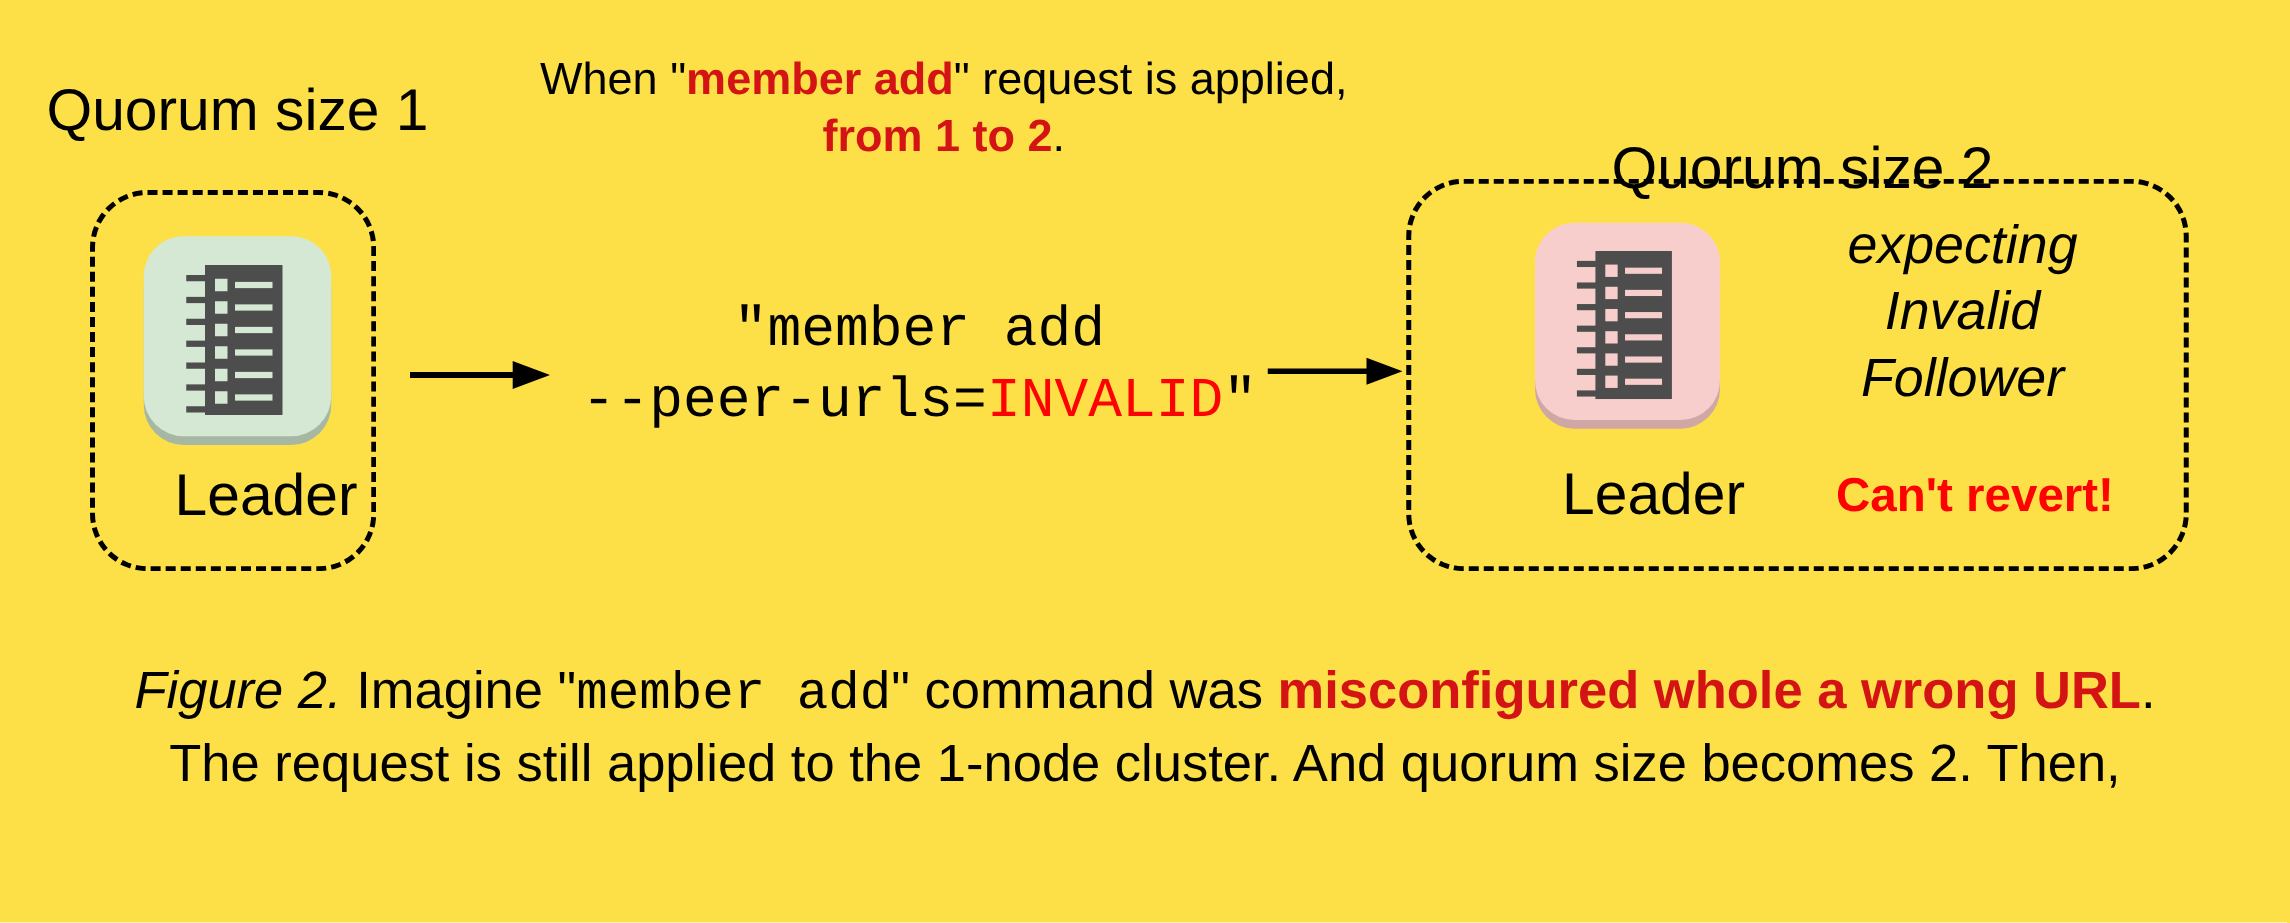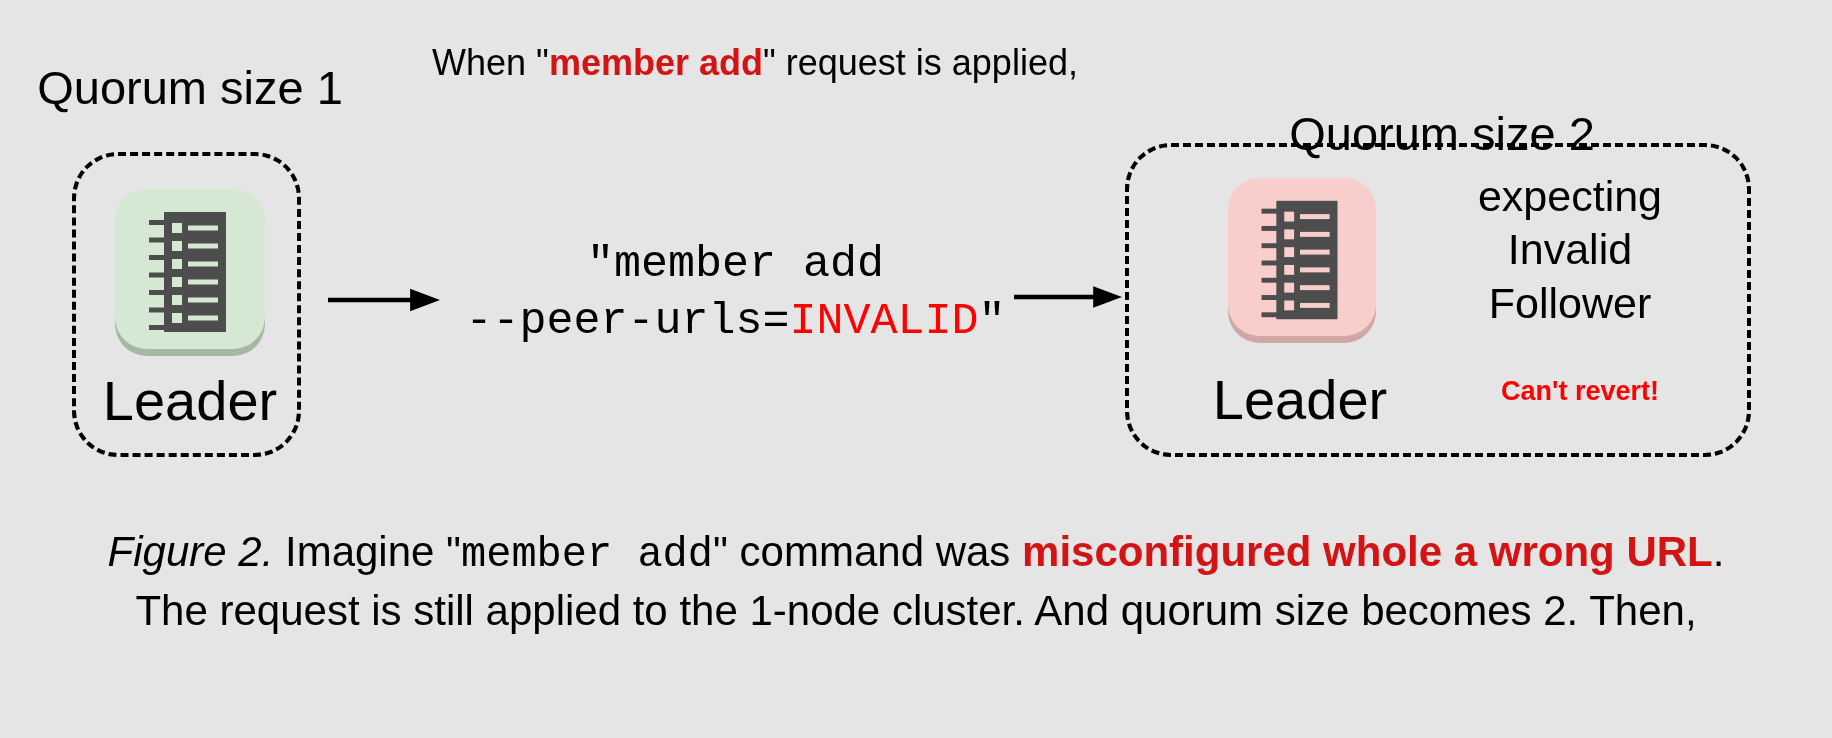--- a/index.html
+++ b/index.html
@@ -1,20 +1,20 @@
 <!DOCTYPE html>
 <html><head>
 <meta charset="utf-8">
 <style>
   html, body { margin: 0; padding: 0; background: #ffffff; }
   .canvas {
     position: relative;
     width: 1832px;
     height: 738px;
-    background: #e5e5e5;
+    background: #fde047;
     font-family: "Liberation Sans", sans-serif;
     color: #000000;
     overflow: hidden;
   }
   .abs { position: absolute; }
 
   .cluster-title {
     font-size: 47px;
     text-align: center;
     white-space: nowrap;
@@ -29,22 +29,22 @@
   .left-box  { left: 72px;   top: 152px; width: 221px; height: 297px; }
   .right-box { left: 1125px; top: 143px; width: 618px; height: 306px; }
 
   .node-icon { display: block; }
   .node-icon.green { --fill: #d5e8d4; --shadow: #a6b8a4; }
   .node-icon.pink  { --fill: #f8cecc; --shadow: #cfa8a6; }
   .left-icon  { left: 114px;  top: 188px; width: 152px; height: 170px; }
   .right-icon { left: 1227px; top: 175px; width: 150px; height: 172px; }
 
   .node-label {
-    font-size: 56px;
-    text-align: center;
+    font-size: 47px;
+    text-align: right;
     white-space: nowrap;
   }
   .left-leader  { left: 94px;   top: 368px; width: 192px; }
   .right-leader { left: 1204px; top: 367px; width: 192px; }
 
   .annotation {
     left: 405px; top: 40px; width: 700px;
     text-align: center;
     font-size: 36px;
     line-height: 1.28;
@@ -53,28 +53,29 @@
     left: 408px; top: 236px; width: 655px;
     text-align: center;
     font-family: "Liberation Mono", monospace;
     font-size: 45px;
     line-height: 1.27;
     white-space: nowrap;
   }
   .note {
     left: 1415px; top: 170px; width: 310px;
     text-align: center;
+    font-style: italic;
     font-size: 43px;
     line-height: 1.24;
   }
   .warning {
     left: 1410px; top: 376px; width: 340px;
     text-align: center;
     font-weight: bold;
-    font-size: 27px;
+    font-size: 38px;
     color: #fe0100;
     white-space: nowrap;
   }
   .caption {
     left: 0; top: 524px; width: 1832px;
     text-align: center;
     font-size: 42px;
     line-height: 1.31;
   }
 
@@ -125,20 +126,21 @@
 
   <div class="abs node-label left-leader">Leader</div>
 
   <svg class="abs" style="left:328px; top:282px; width:112px; height:36px;" viewBox="0 0 120 36">
     <line x1="0" y1="18" x2="90" y2="18" stroke="#000" stroke-width="5"></line>
     <polygon points="88,6 120,18 88,30" fill="#000"></polygon>
   </svg>
 
   <div class="abs annotation">
       <div><span class="seg-plain">When "</span><span class="seg-red-bold">member add</span><span class="seg-plain">" request is applied,</span></div>
+      <div><span class="seg-red-bold">from 1 to 2</span><span class="seg-plain">.</span></div>
     </div>
 
   <div class="abs command">
       <div><span class="seg-mono">"member add</span></div>
       <div><span class="seg-mono">--peer-urls=</span><span class="seg-mono-red">INVALID</span><span class="seg-mono">"</span></div>
     </div>
 
   <svg class="abs" style="left:1014px; top:279px; width:108px; height:36px;" viewBox="0 0 120 36">
     <line x1="0" y1="18" x2="90" y2="18" stroke="#000" stroke-width="5"></line>
     <polygon points="88,6 120,18 88,30" fill="#000"></polygon>

